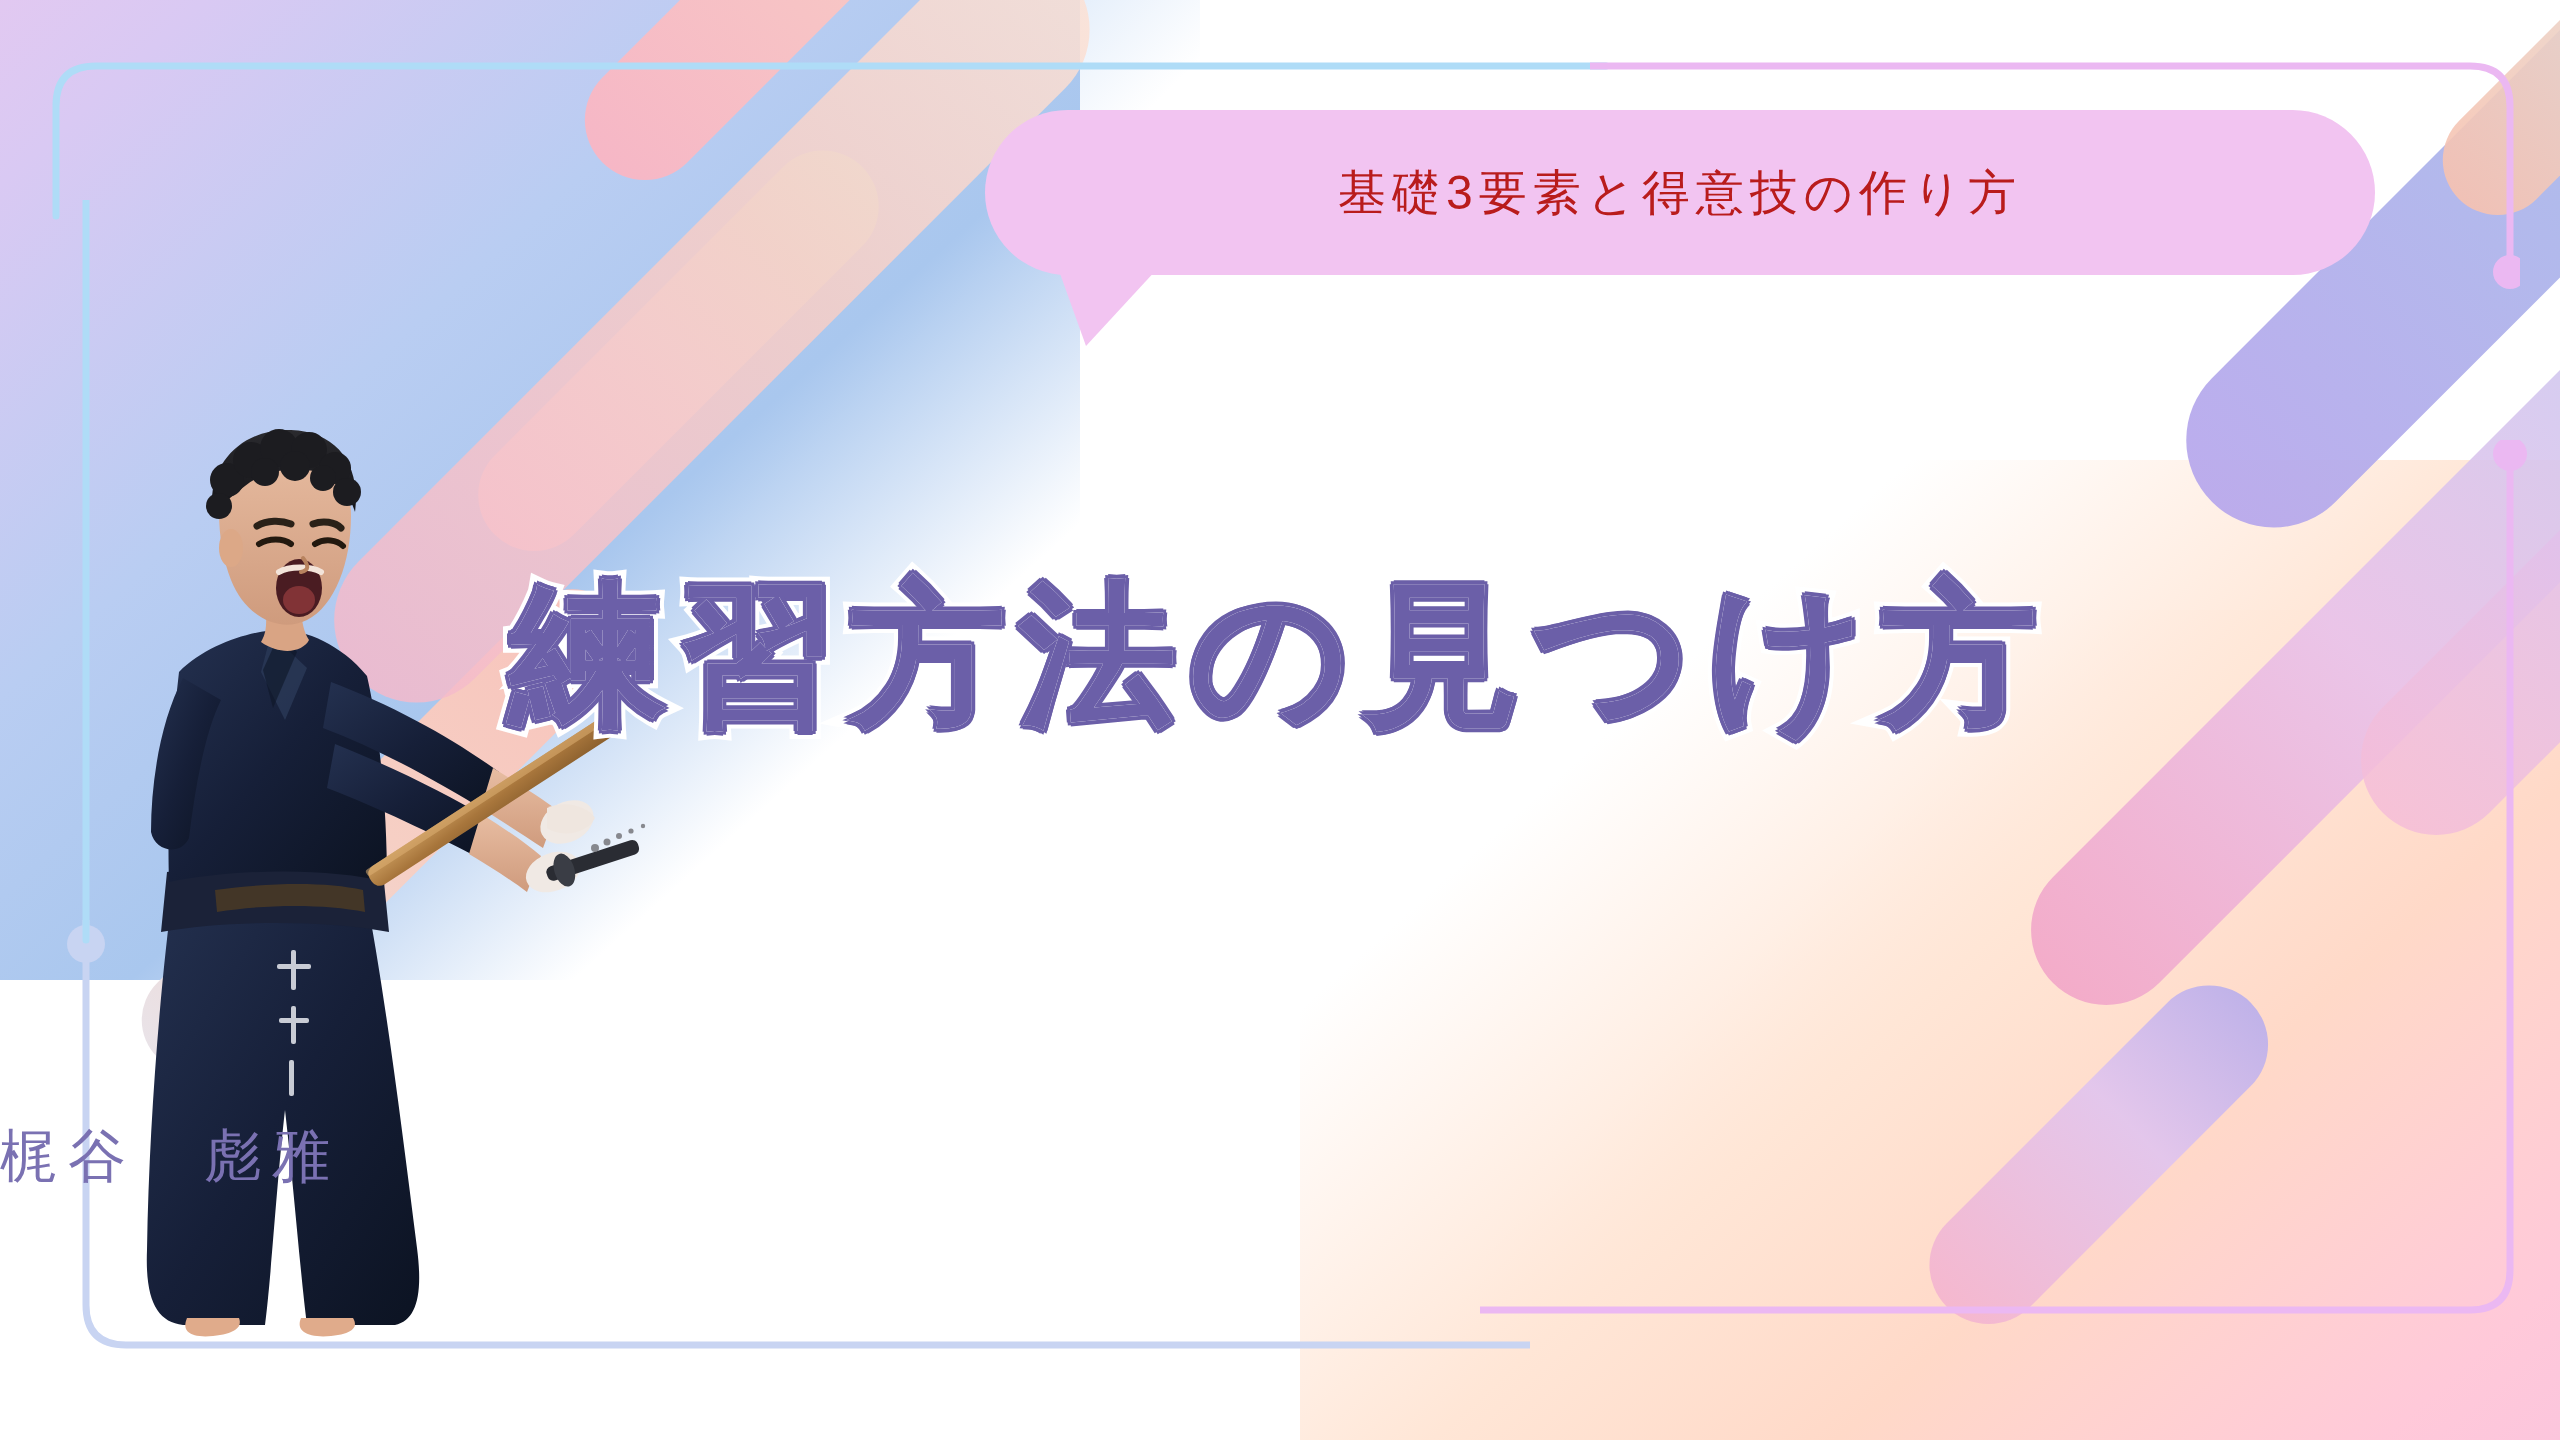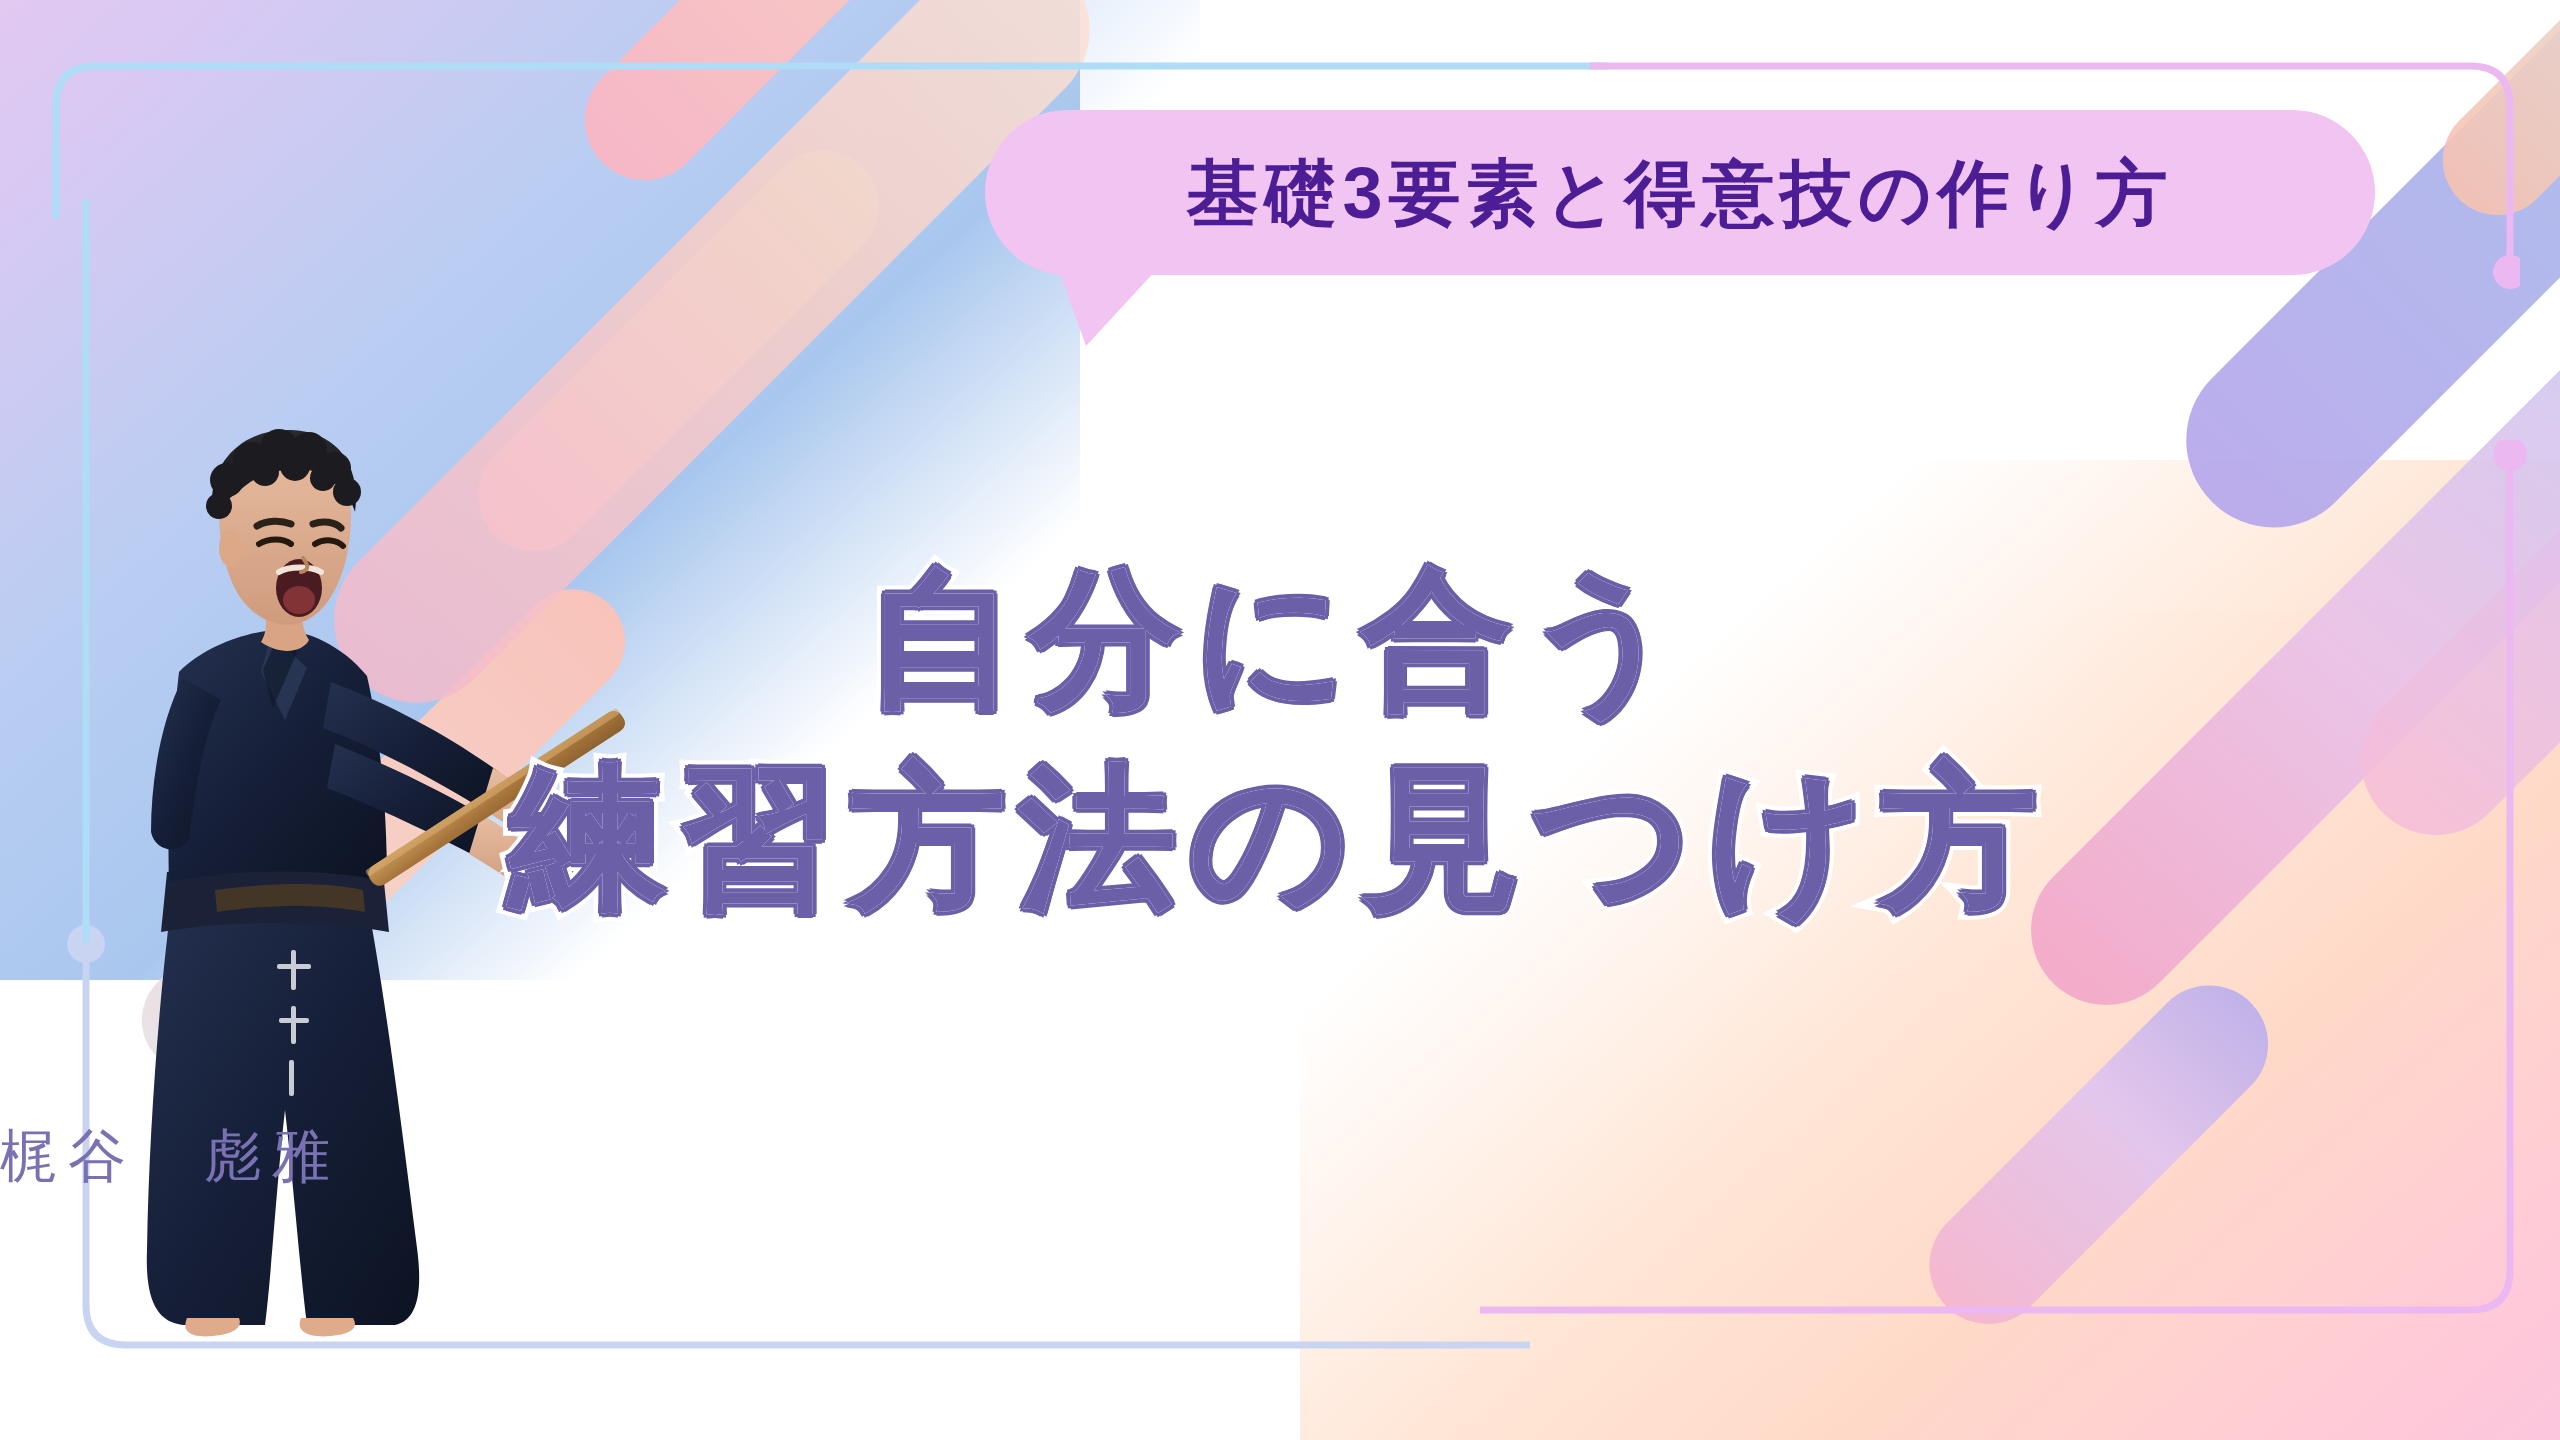--- a/index.html
+++ b/index.html
@@ -70,24 +70,24 @@
     position: absolute;
     left: 985px; top: 110px;
     width: 1390px; height: 165px;
     border-radius: 90px;
     background: #f2c4f1;
     display: flex;
     align-items: center;
     justify-content: center;
   }
   #bubble-text {
-    font-size: 72px;
+    font-size: 48px;
     letter-spacing: 6px;
-    color: #4c1d95;
-    font-weight: 700;
+    color: #b91c1c;
+    font-weight: 400;
     white-space: nowrap;
     line-height: 1;
   }
   #bubble-tail {
     position: absolute;
     left: 1058px; top: 268px;
     width: 0; height: 0;
     border-left: 28px solid transparent;
     border-right: 72px solid transparent;
     border-top: 78px solid #f2c4f1;
@@ -330,19 +330,18 @@
       <path d="M206 898 C200 912 214 918 236 916 C256 914 264 908 258 898 Z" fill="#e0ab8b"></path>
     </svg>
   </div>
 
   <div id="bubble-tail"></div>
   <div id="bubble">
     <span id="bubble-text">基礎3要素と得意技の作り方</span>
   </div>
 
   <div id="title">
-    <span class="title-line" id="title-line-1">自分に合う</span>
     <span class="title-line" id="title-line-2">練習方法の見つけ方</span>
   </div>
 
   <div id="author">梶谷　彪雅</div>
 
 </div>
 
 </body></html>

